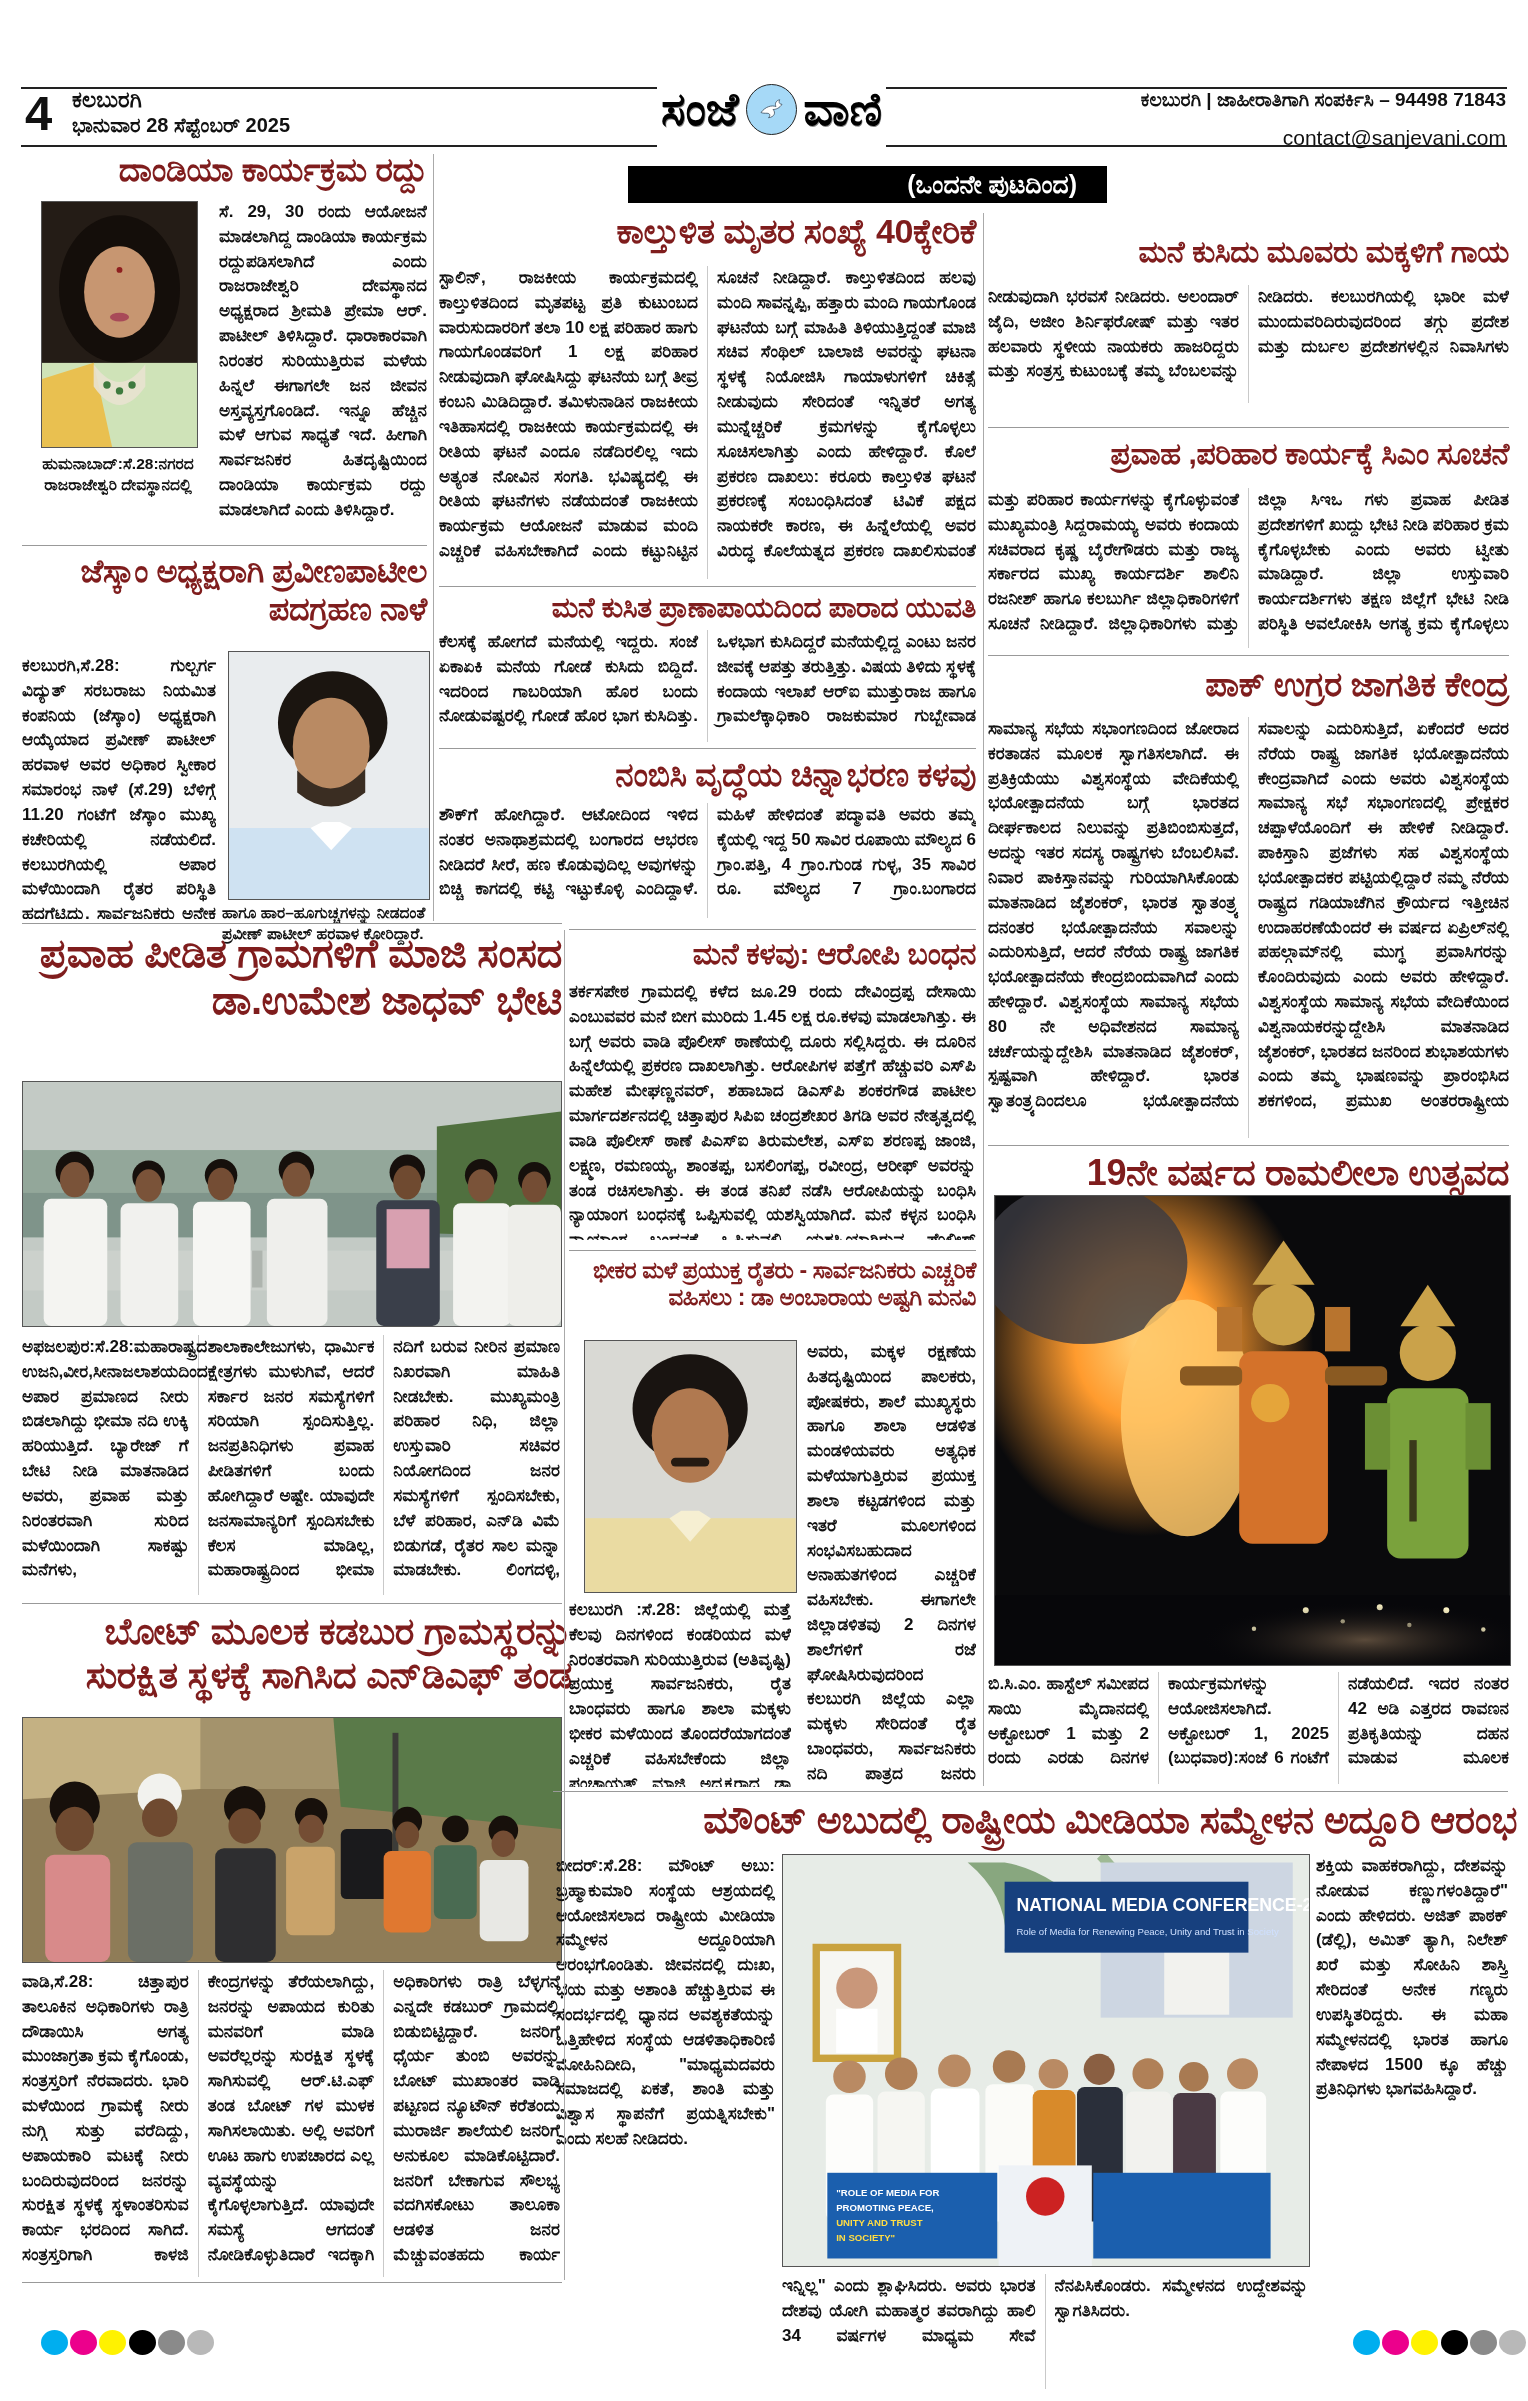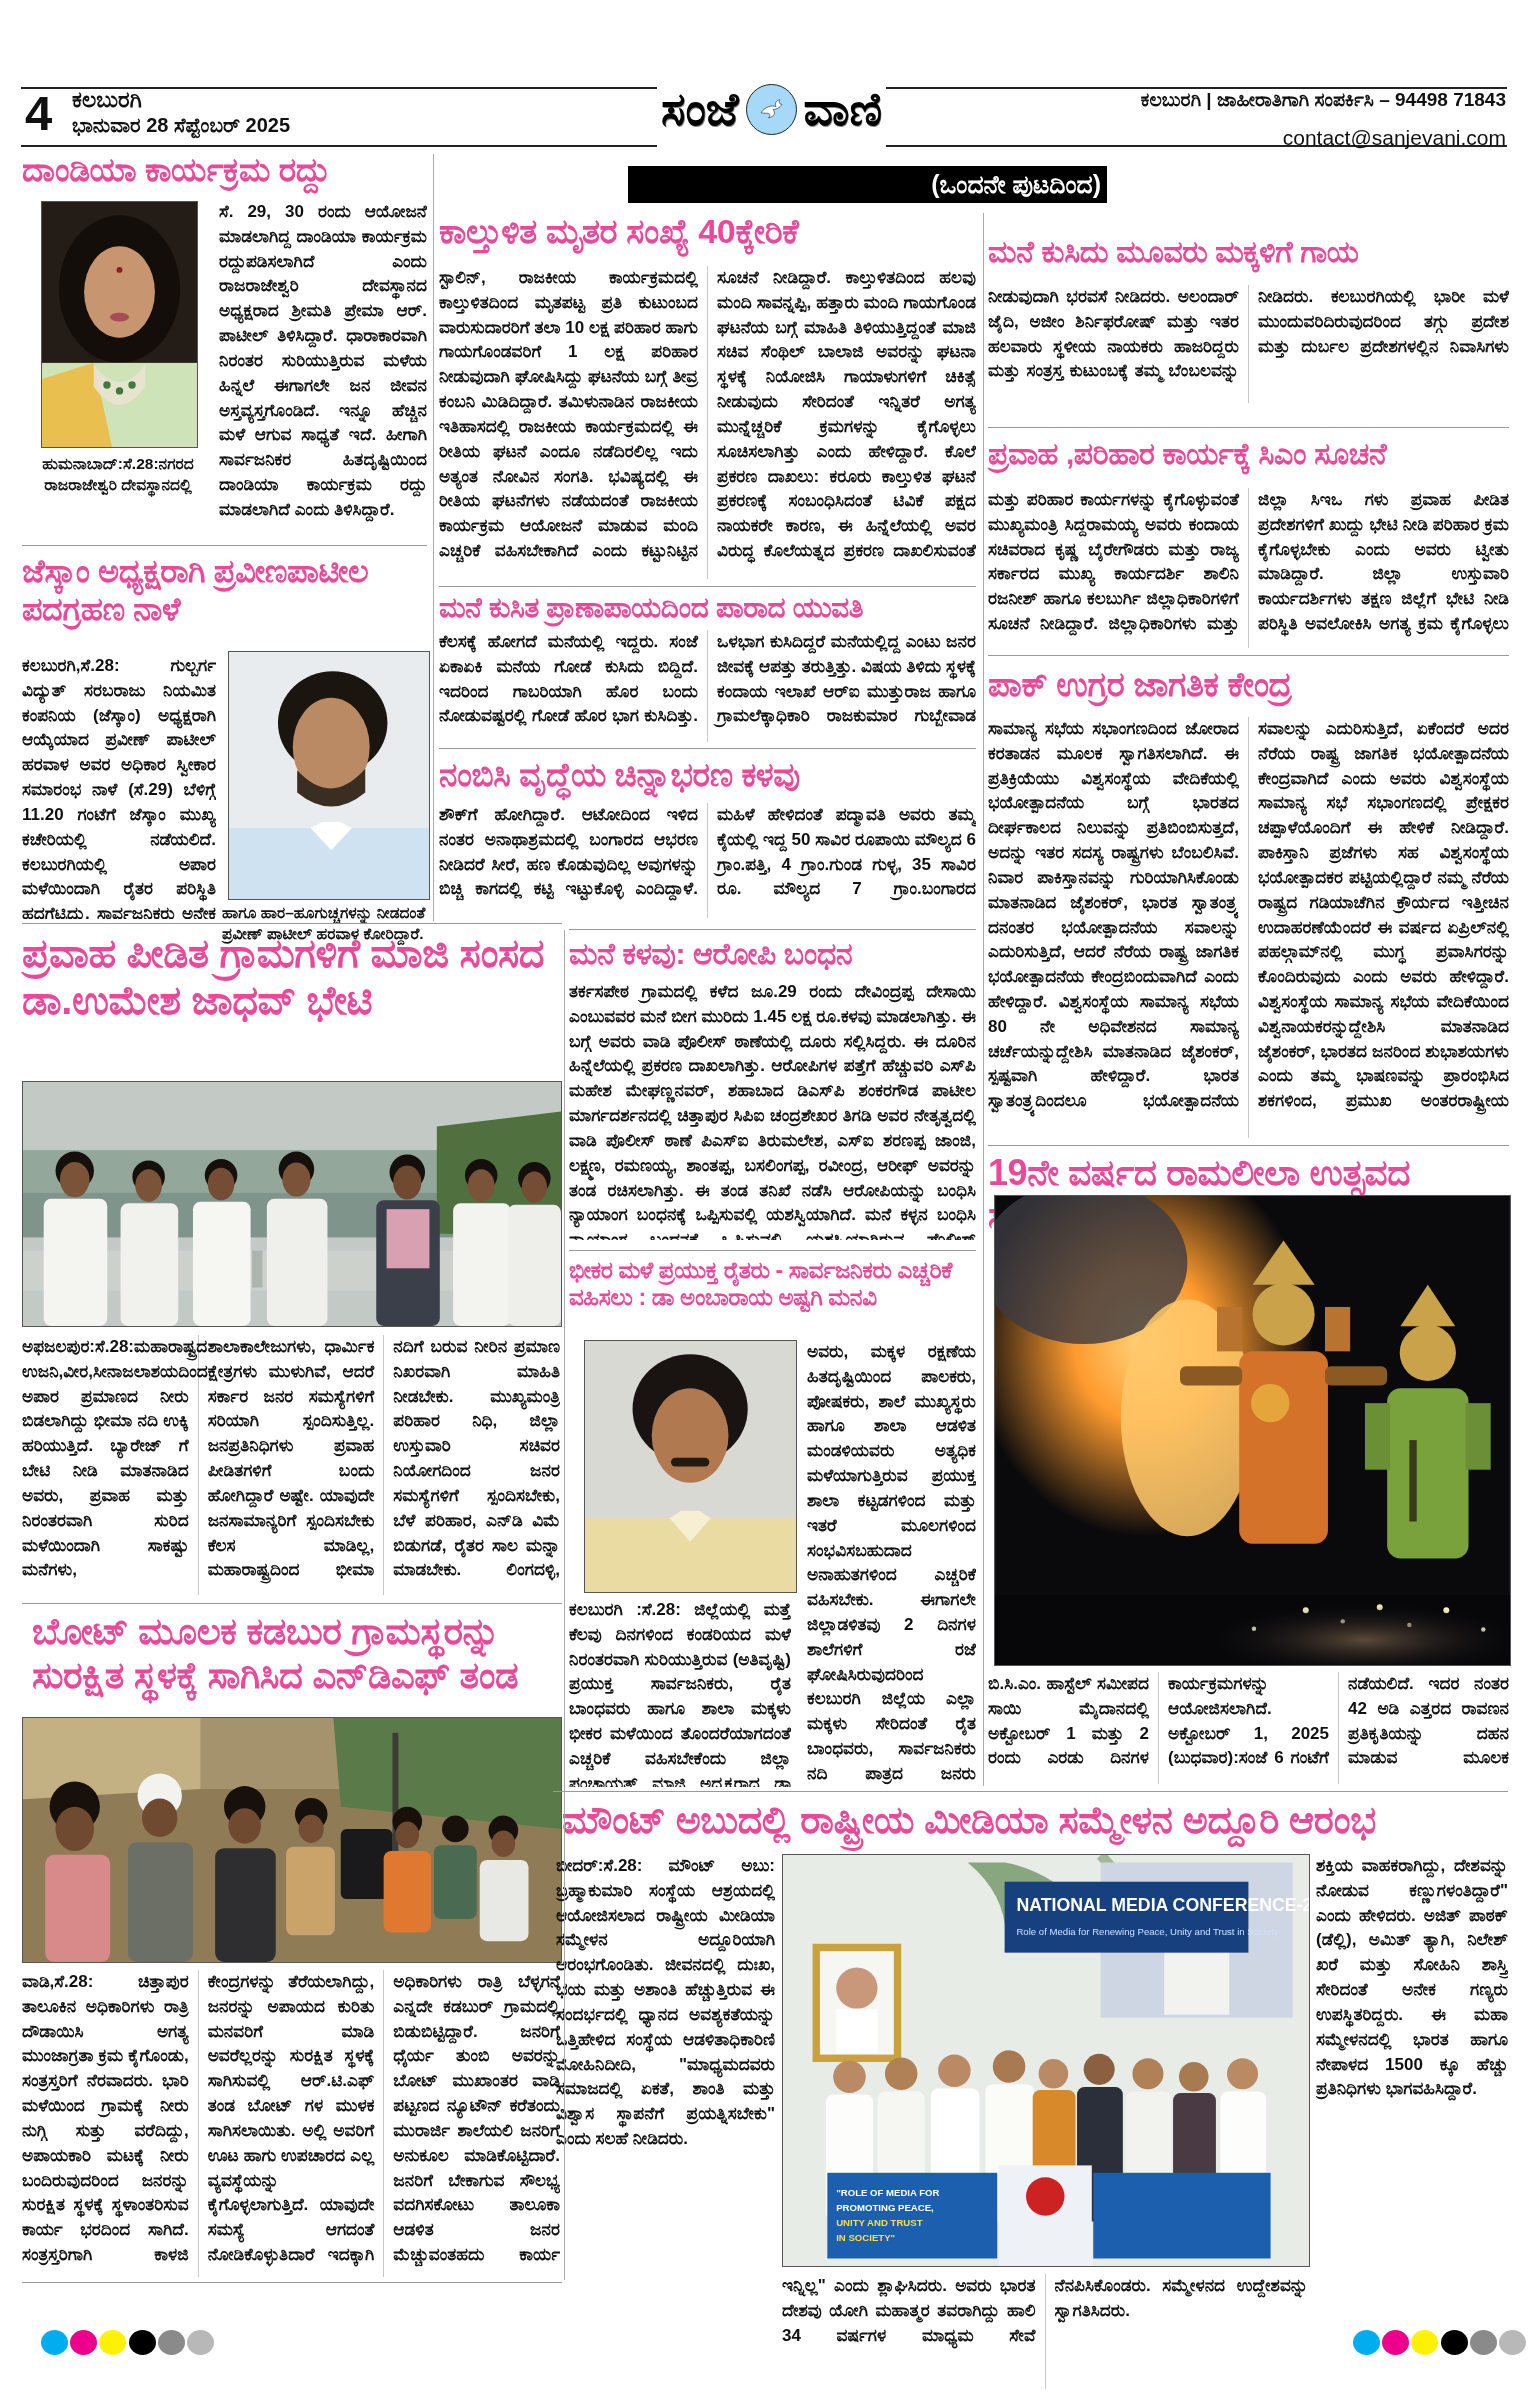--- a/index.html
+++ b/index.html
@@ -4,21 +4,21 @@
 <style>
   html,body{margin:0;padding:0;}
   body{
     width:1528px;height:2401px;position:relative;background:#ffffff;
     font-family:"Liberation Sans", sans-serif;color:#111;overflow:hidden;
   }
   .abs{position:absolute;}
   .rule{background:#222;height:1.5px;}
   .vsep{background:#aaa;width:0.7px;}
   .hsep{background:#999;height:0.7px;}
-  .headline{font-weight:bold;color:#ec4899;text-align:left;line-height:1.18;letter-spacing:-0.4px;}
+  .headline{font-weight:bold;color:#7f1d1d;text-align:right;line-height:1.18;letter-spacing:-0.4px;}
   .bodytext{font-size:17px;line-height:1.46;text-align:justify;overflow:hidden;font-weight:bold;}
   .cols2{column-count:2;column-gap:19px;column-rule:0.7px solid #c9c9c9;}
   .cols3{column-count:3;column-gap:19px;column-rule:0.7px solid #c9c9c9;}
   .caption{font-weight:bold;font-size:15.5px;line-height:1.35;text-align:center;}
   .photo{border:0.7px solid #555;overflow:hidden;background:#ddd;}
   .photo svg{display:block;}
 
   
   #hdr-rule-1{left:21px;right:21px;top:87px;}
   #hdr-rule-2{left:21px;right:21px;top:145px;}
@@ -27,21 +27,21 @@
   #pg-date{left:72px;top:114px;font-size:20px;font-weight:bold;}
   #masthead{left:657px;top:69px;width:229px;height:81px;background:#fff;display:flex;align-items:center;justify-content:center;gap:7px;}
   .masthead-word{font-size:46px;font-weight:900;color:#000;text-shadow:0.7px 0.7px 0 #888;}
   #masthead-logo{width:49px;height:49px;border-radius:50%;background:#a6d9f7;border:1.5px solid #222;display:flex;align-items:center;justify-content:center;}
   #contact{right:22px;top:89px;text-align:right;}
   #contact-line1{font-size:19px;font-weight:bold;}
   #contact-line2{font-size:21px;margin-top:15px;}
 
   
   #banner{left:628px;top:166px;width:479px;height:37px;background:#000;color:#fff;
-    font-size:25px;font-weight:bold;text-align:right;line-height:37px;padding-right:6px;box-sizing:border-box;}
+    font-size:25px;font-weight:bold;text-align:right;line-height:37px;padding-right:30px;box-sizing:border-box;}
 
   
   #a1-head{left:22px;top:151px;width:405px;font-size:33px;}
   #a1-photo{left:41px;top:201px;width:155px;height:245px;}
   #a1-cap{left:19px;top:454px;width:198px;}
   #a1-body{left:219px;top:200px;width:208px;height:331px;}
   #sep-a1{left:22px;top:545px;width:405px;}
 
   
   #a2-head{left:22px;top:553px;width:405px;font-size:32px;}

